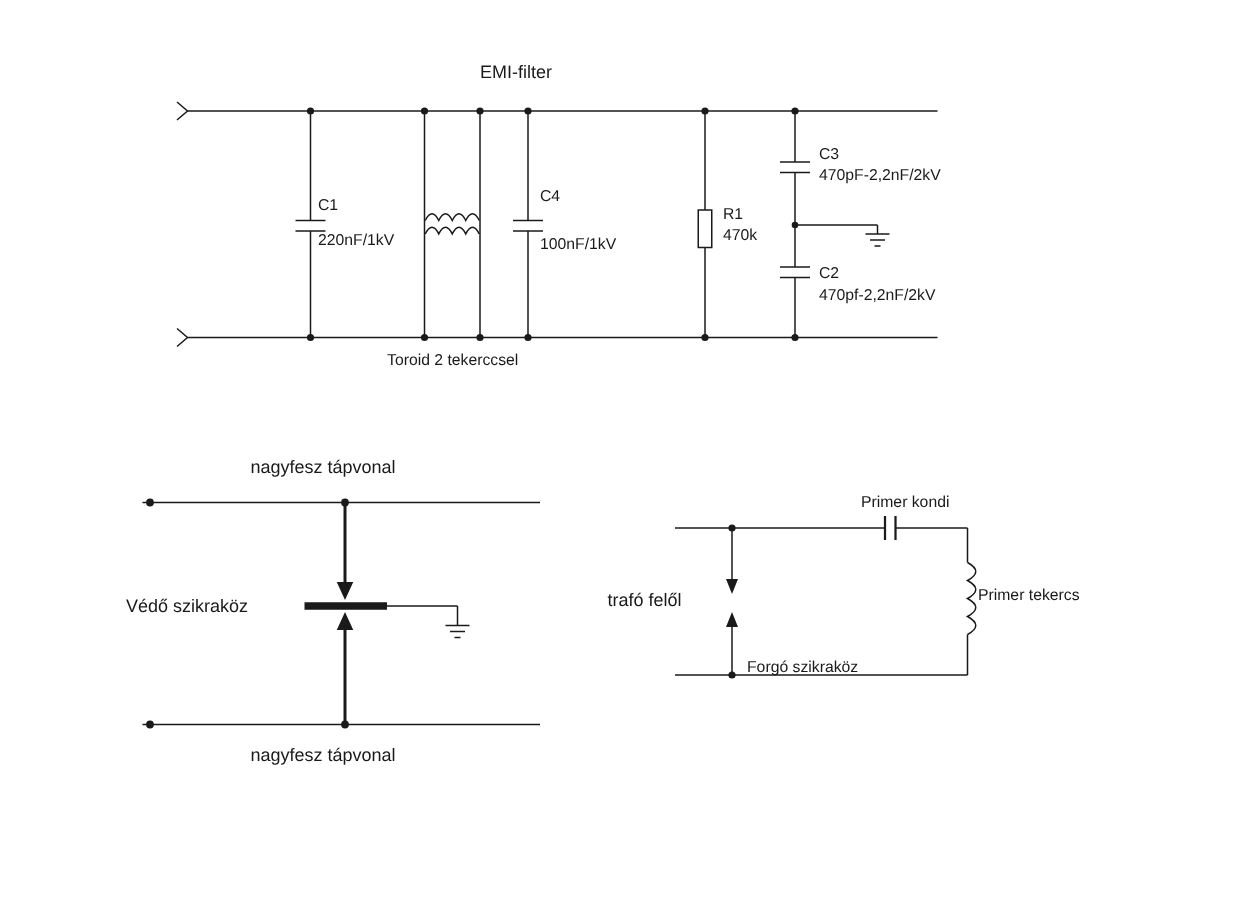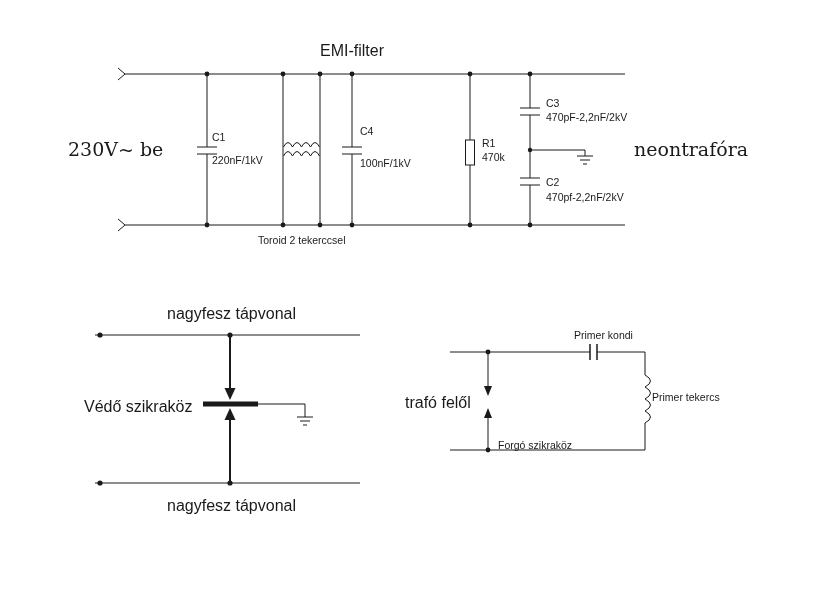--- a/index.html
+++ b/index.html
@@ -22,21 +22,21 @@
     top: 0;
   }
   .lbl {
     position: absolute;
     white-space: nowrap;
     font-size: 11px;
     line-height: 1.15;
     color: #1a1a1a;
   }
   .lbl.small { font-size: 10.5px; }
-  .lbl.med   { font-size: 16px; }
+  .lbl.med   { font-size: 12px; }
   .lbl.caption { font-size: 12.5px; }
   .lbl.big {
     font-family: "DejaVu Serif", "Liberation Serif", serif;
     font-size: 19px;
   }
 </style>
 </head>
 <body>
 
 <div class="stage">
@@ -164,23 +164,21 @@
     <g fill="#1a1a1a" stroke="none">
       <polygon points="224.5,388 235.5,388 230,400"></polygon>
       <polygon points="224.5,420 235.5,420 230,408"></polygon>
       <polygon points="484,386 492,386 488,396"></polygon>
       <polygon points="484,418 492,418 488,408"></polygon>
     </g>
   </svg>
 
   <span class="lbl med" style="left:320px; top:42px;">EMI-filter</span>
 
-  <span class="lbl big" style="left:68px; top:139px;">230V~ be</span>
-
-  <span class="lbl big" style="left:634px; top:139px;">neontrafóra</span>
+
 
   <span class="lbl small" style="left:212px; top:131px;">C1</span>
   <span class="lbl small" style="left:212px; top:154px;">220nF/1kV</span>
 
   <span class="lbl small" style="left:360px; top:125px;">C4</span>
   <span class="lbl small" style="left:360px; top:157px;">100nF/1kV</span>
 
   <span class="lbl small" style="left:482px; top:137px;">R1</span>
   <span class="lbl small" style="left:482px; top:151px;text-align:center;">470k</span>
 

